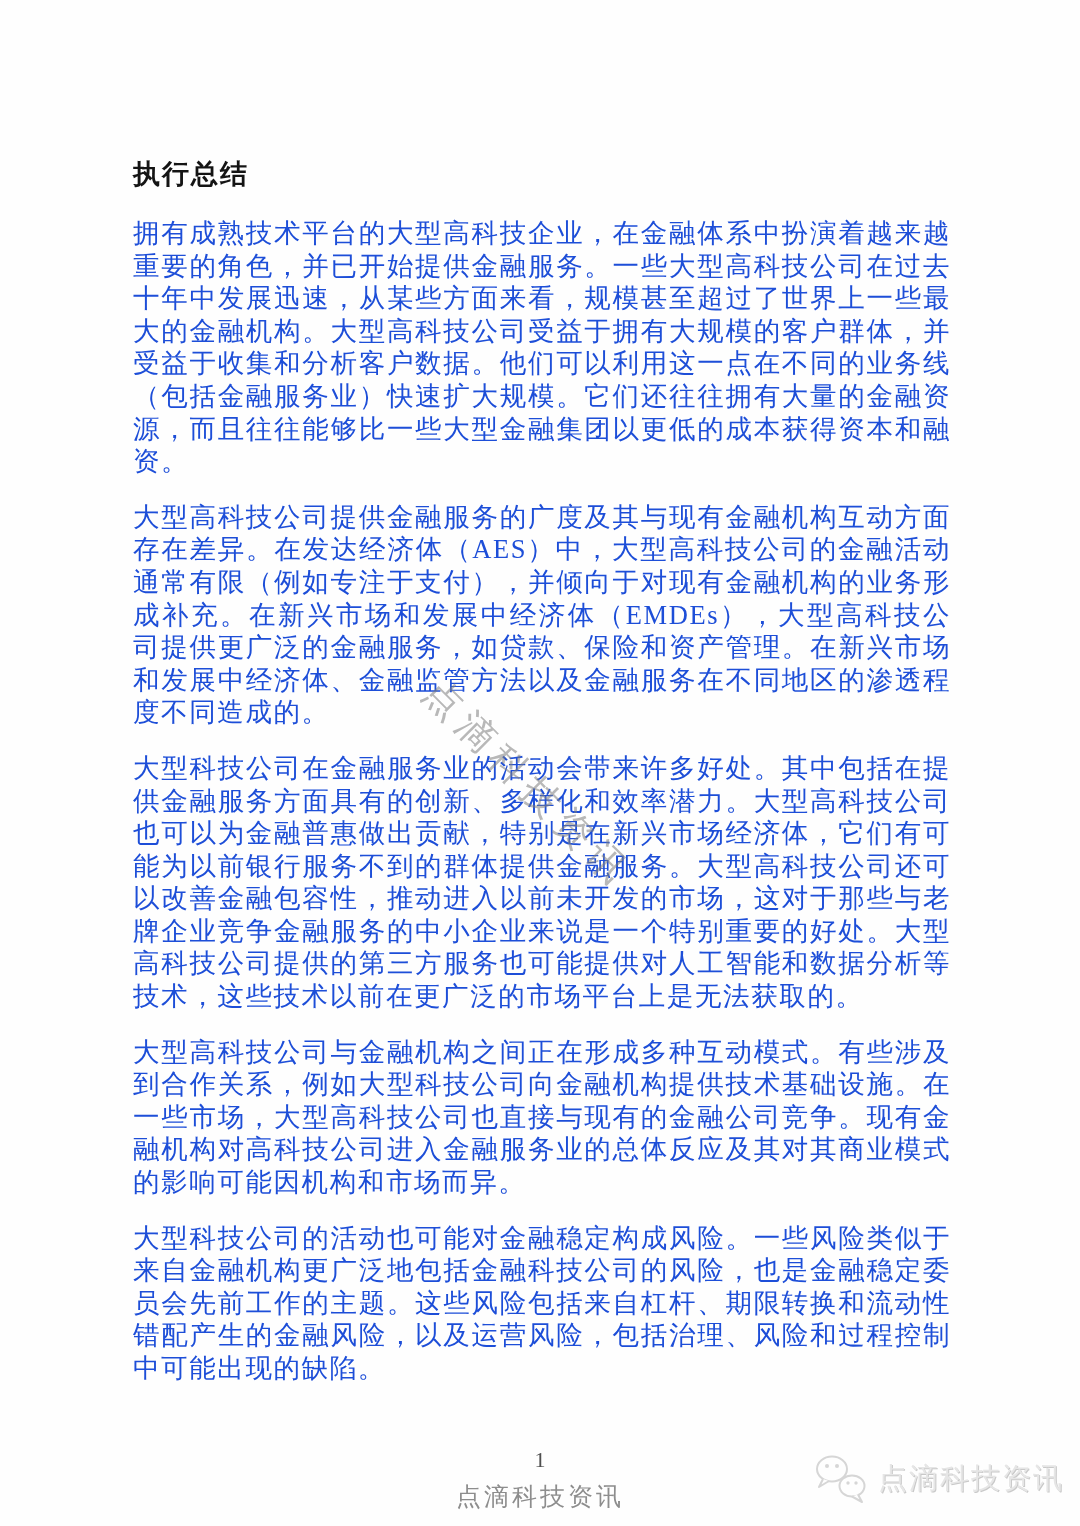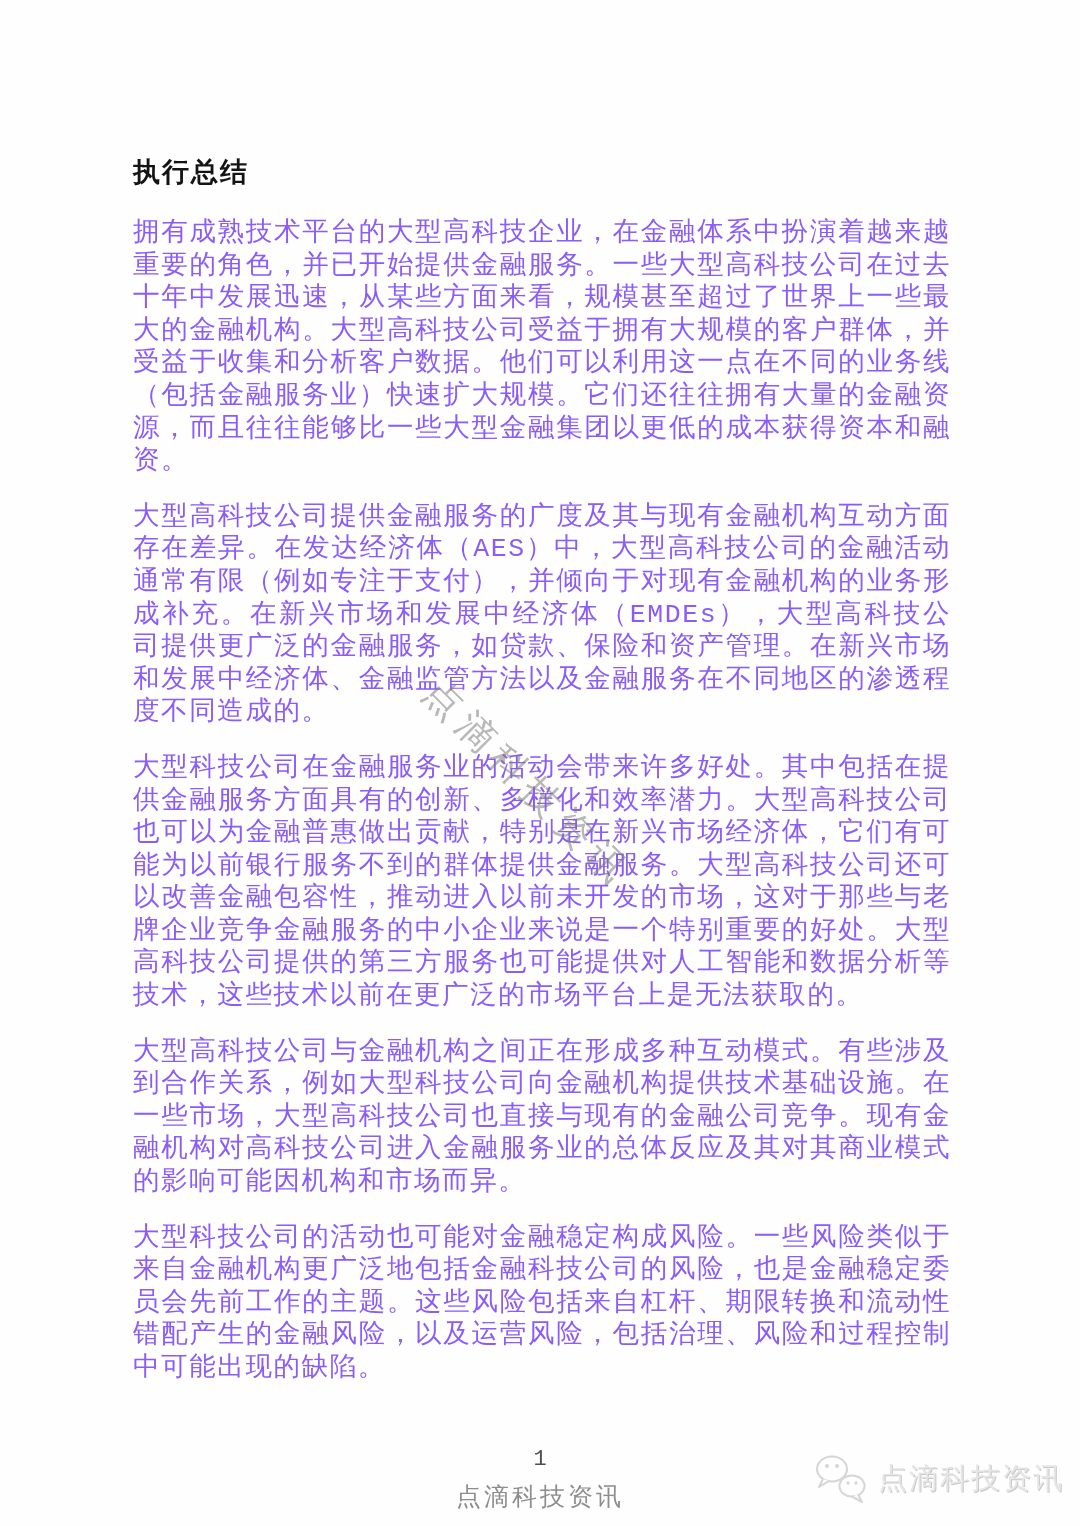--- a/index.html
+++ b/index.html
@@ -6,21 +6,21 @@
     margin: 0;
     padding: 0;
     background: #ffffff;
   }
   .page {
     position: relative;
     width: 1080px;
     height: 1526px;
     background: #fefefe;
     overflow: hidden;
-    font-family: Liberation Mono, monospace;
+    font-family: Liberation Serif, serif;
   }
   .content {
     position: absolute;
     left: 133px;
     top: 158px;
     width: 818px;
     color: #1e1e1e;
   }
   .doc-title {
     font-size: 27px;
@@ -30,21 +30,21 @@
     margin: 0 0 26px 0;
     line-height: 33px;
   }
   .para {
     font-size: 26.5px;
     line-height: 32.6px;
     letter-spacing: 1.6px;
     text-align: justify;
     text-justify: inter-character;
     margin: 12px 0 23px 0;
-    color: #8b5cf6;
+    color: #1d4ed8;
   }
   .watermark {
     position: absolute;
     left: 448px;
     top: 668px;
     transform: rotate(45deg);
     transform-origin: 0 0;
     font-size: 38px;
     letter-spacing: 8px;
     color: rgba(125, 125, 125, 0.55);

